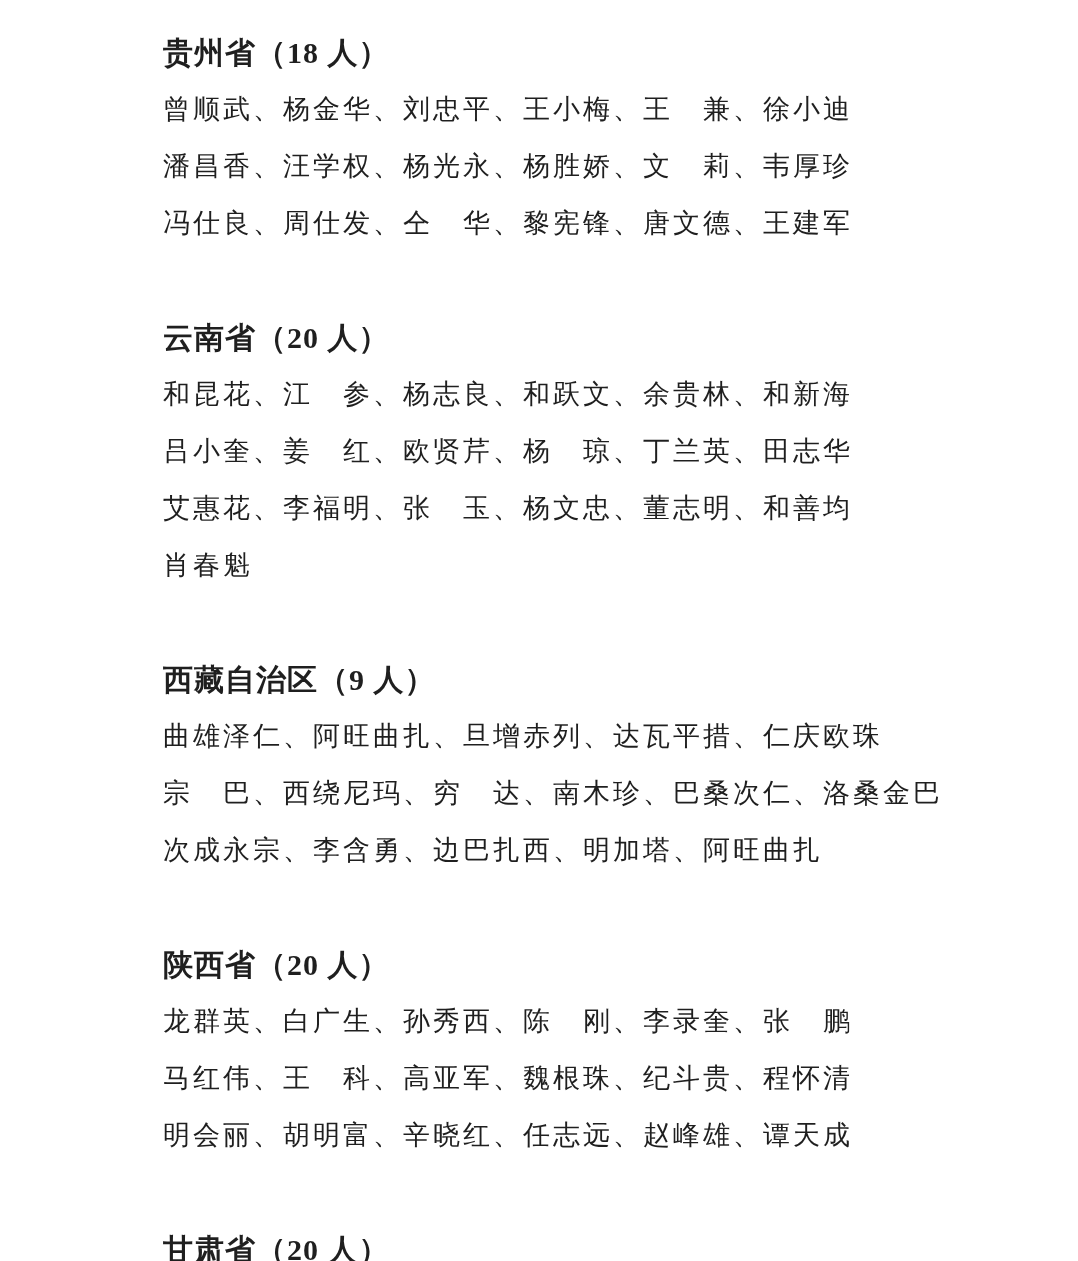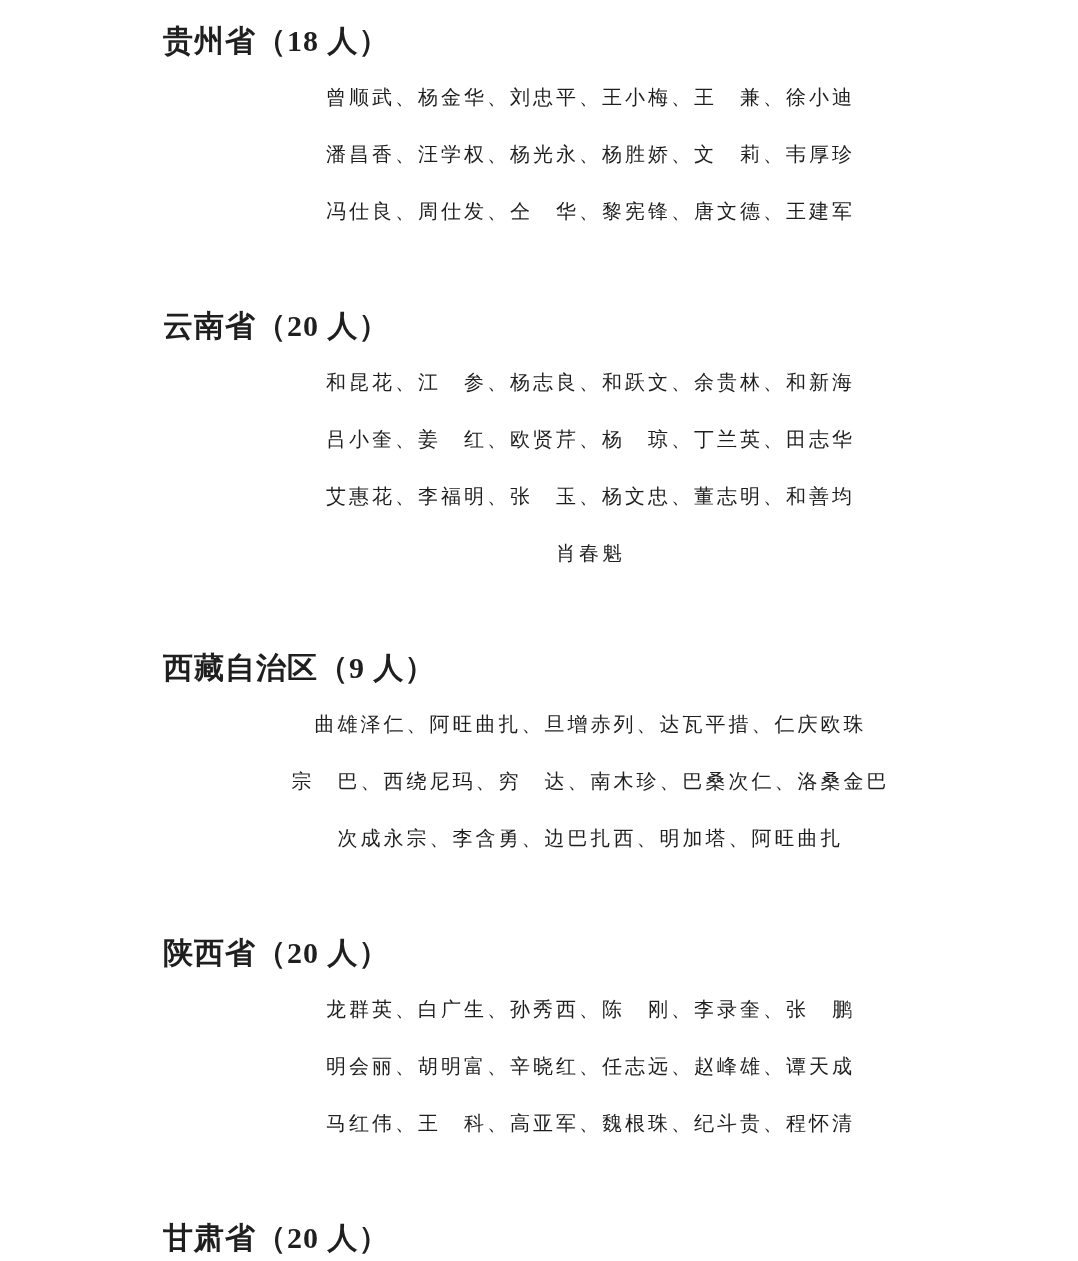--- a/index.html
+++ b/index.html
@@ -7,21 +7,21 @@
     padding: 0;
   }
   .page {
     position: relative;
     width: 1078px;
     height: 1261px;
     background: #ffffff;
     color: #1f1f1f;
     overflow: hidden;
     box-sizing: border-box;
-    padding: 12px 60px 0 163px;
+    padding: 24px 60px 0 163px;
     font-family: "Liberation Serif", "DejaVu Serif", serif;
   }
   .province-section {
     margin: 0;
     padding: 0;
   }
   
   .province-section + .province-section {
     margin-top: 57px;
   }
@@ -29,27 +29,26 @@
     margin: 0;
     font-size: 30px;
     font-weight: 700;
     line-height: 57px;
     height: 57px;
     letter-spacing: 1px;
     white-space: nowrap;
   }
   .name-line {
     margin: 0;
-    font-size: 20px;
+    font-size: 27px;
     font-weight: 400;
     line-height: 57px;
     height: 57px;
     letter-spacing: 3px;
     white-space: nowrap;
-    text-align: center;
   }
 </style>
 </head>
 <body>
 
 <div class="page" style="background: rgb(255, 255, 255); color: rgb(31, 31, 31);">
 
   <section class="province-section">
     <h2 class="province-header">贵州省（18 人）</h2>
     <p class="name-line">曾顺武、杨金华、刘忠平、王小梅、王　兼、徐小迪</p>
@@ -68,21 +67,21 @@
   <section class="province-section">
     <h2 class="province-header">西藏自治区（9 人）</h2>
     <p class="name-line">曲雄泽仁、阿旺曲扎、旦增赤列、达瓦平措、仁庆欧珠</p>
     <p class="name-line">宗　巴、西绕尼玛、穷　达、南木珍、巴桑次仁、洛桑金巴</p>
     <p class="name-line">次成永宗、李含勇、边巴扎西、明加塔、阿旺曲扎</p>
   </section>
 
   <section class="province-section">
     <h2 class="province-header">陕西省（20 人）</h2>
     <p class="name-line">龙群英、白广生、孙秀西、陈　刚、李录奎、张　鹏</p>
+    <p class="name-line">马红伟、王　科、高亚军、魏根珠、纪斗贵、程怀清</p>
     <p class="name-line">明会丽、胡明富、辛晓红、任志远、赵峰雄、谭天成</p>
-    <p class="name-line">马红伟、王　科、高亚军、魏根珠、纪斗贵、程怀清</p>
   </section>
 
   <section class="province-section">
     <h2 class="province-header">甘肃省（20 人）</h2>
   </section>
 
 </div>
 
 </body></html>

